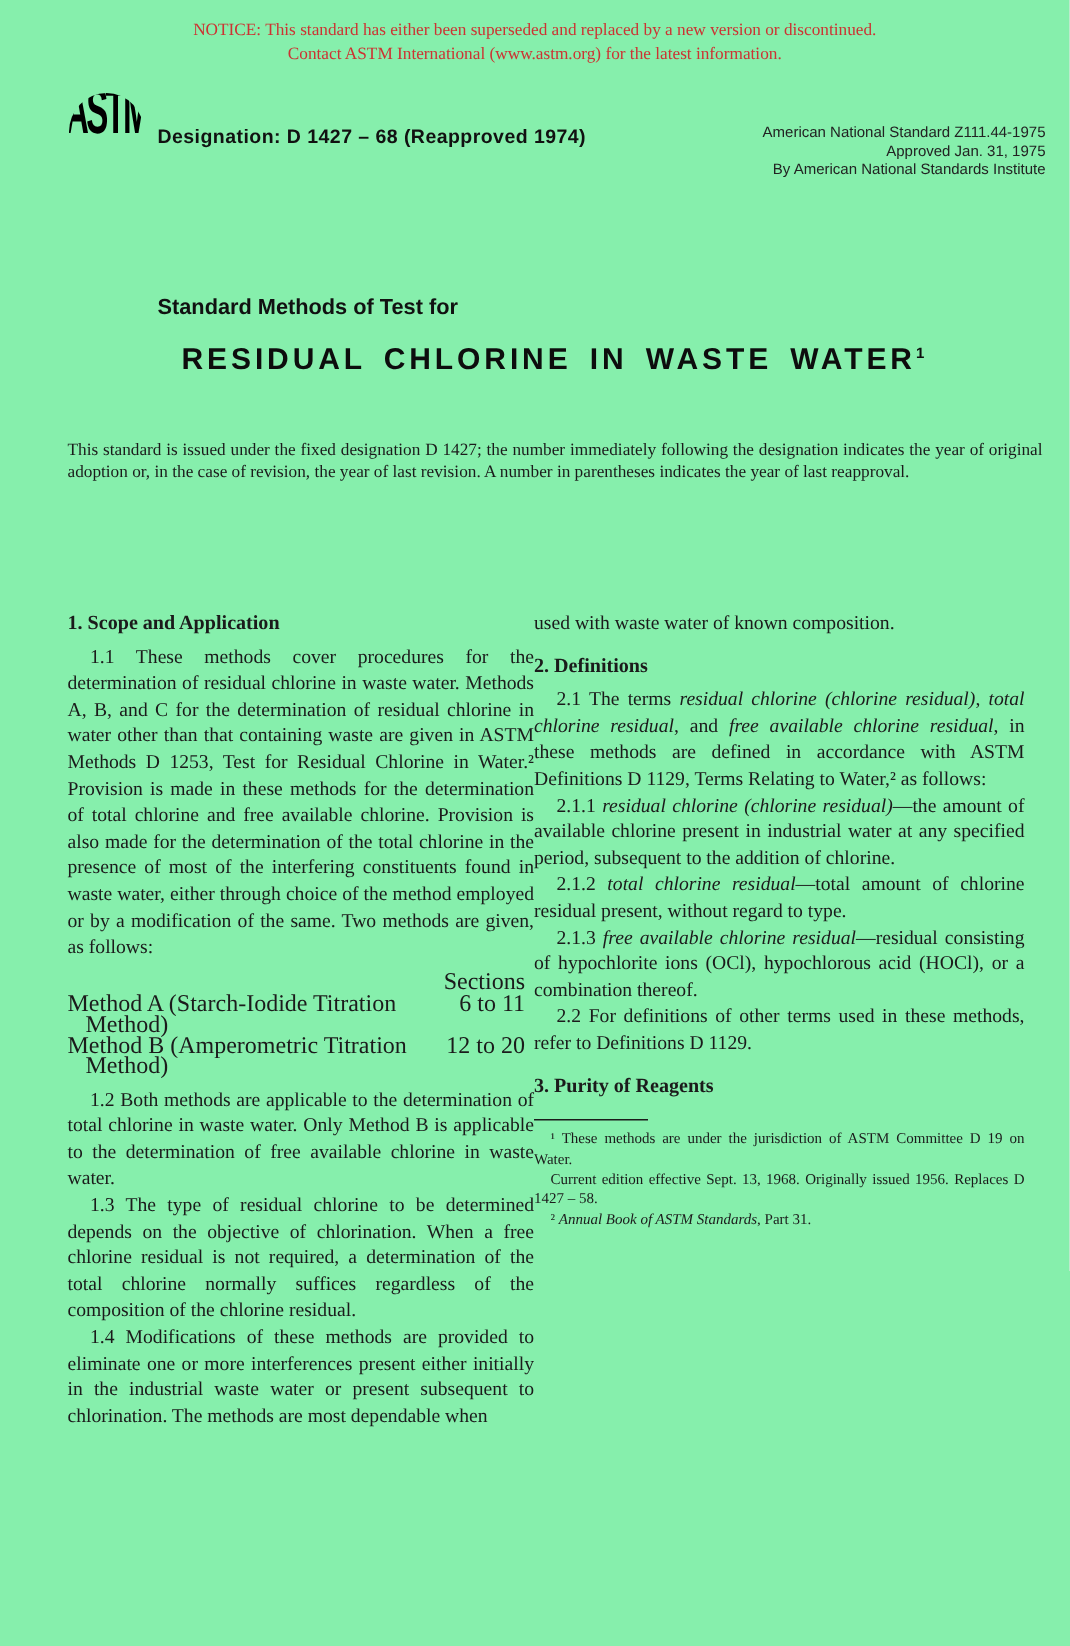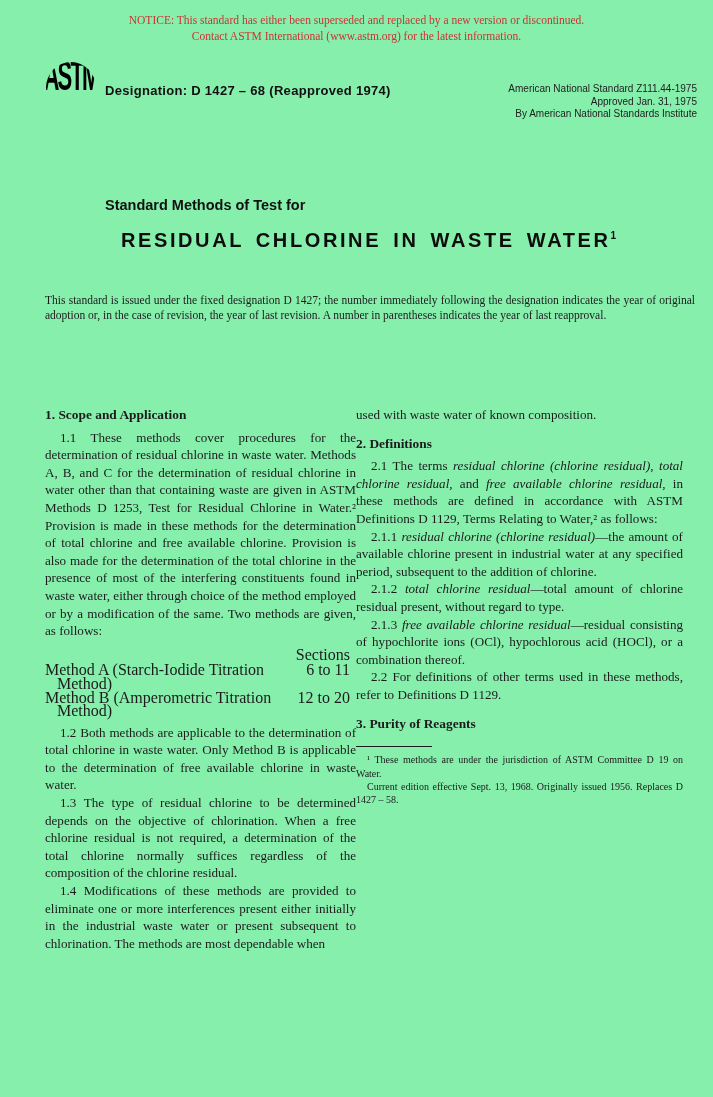--- a/index.html
+++ b/index.html
@@ -145,17 +145,18 @@
       <p class="body-p">2.1.2 <i>total chlorine residual</i>—total amount of chlorine residual present, without regard to type.</p>
       <p class="body-p">2.1.3 <i>free available chlorine residual</i>—residual consisting of hypochlorite ions (OCl), hypochlorous acid (HOCl), or a combination thereof.</p>
       <p class="body-p">2.2 For definitions of other terms used in these methods, refer to Definitions D 1129.</p>
 
       <h3 class="sec-head mt">3. Purity of Reagents</h3>
 
       <div class="footnote-block">
         <hr class="fn-rule">
         <p class="fn-p">¹ These methods are under the jurisdiction of ASTM Committee D 19 on Water.</p>
         <p class="fn-p">Current edition effective Sept. 13, 1968. Originally issued 1956. Replaces D 1427 – 58.</p>
+        <p class="fn-p">² <i>Annual Book of ASTM Standards</i>, Part 31.</p>
       </div>
     </div>
 
   </div>
 </div>
 
 </body></html>

